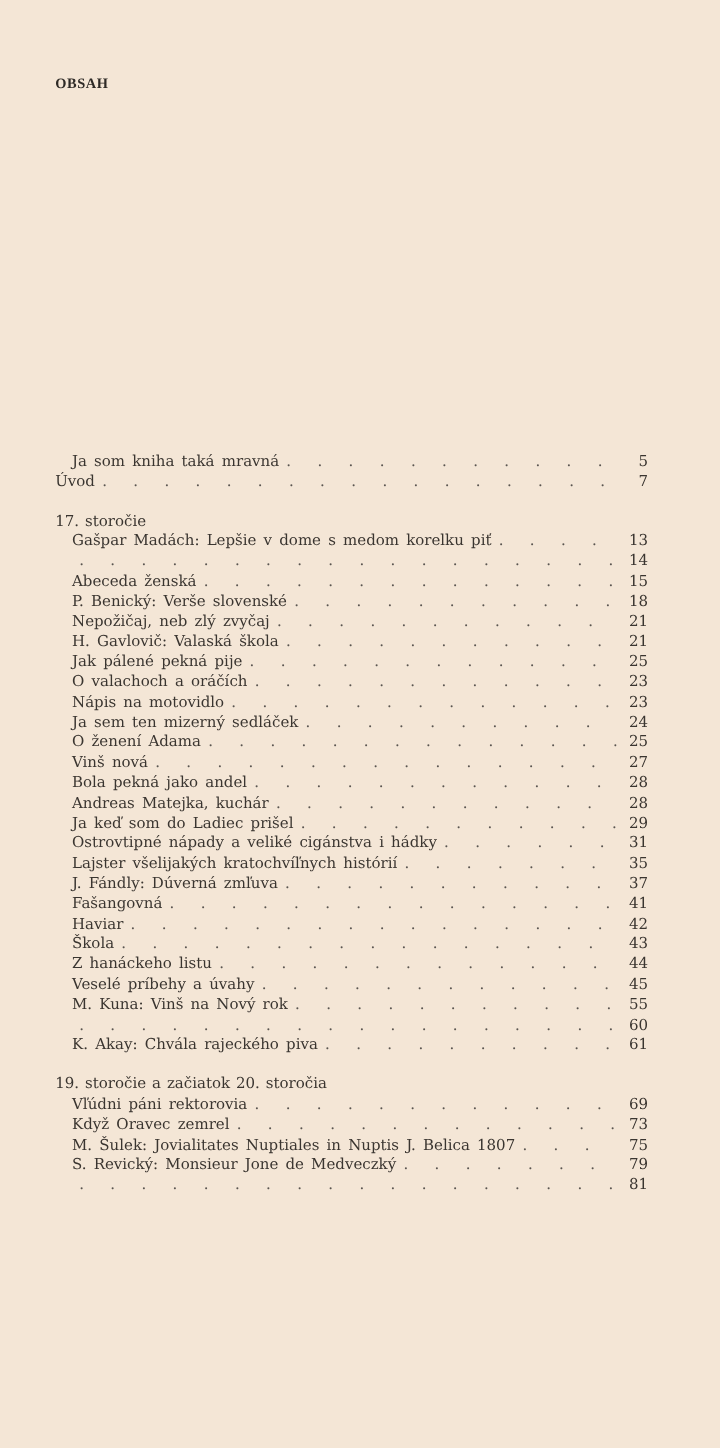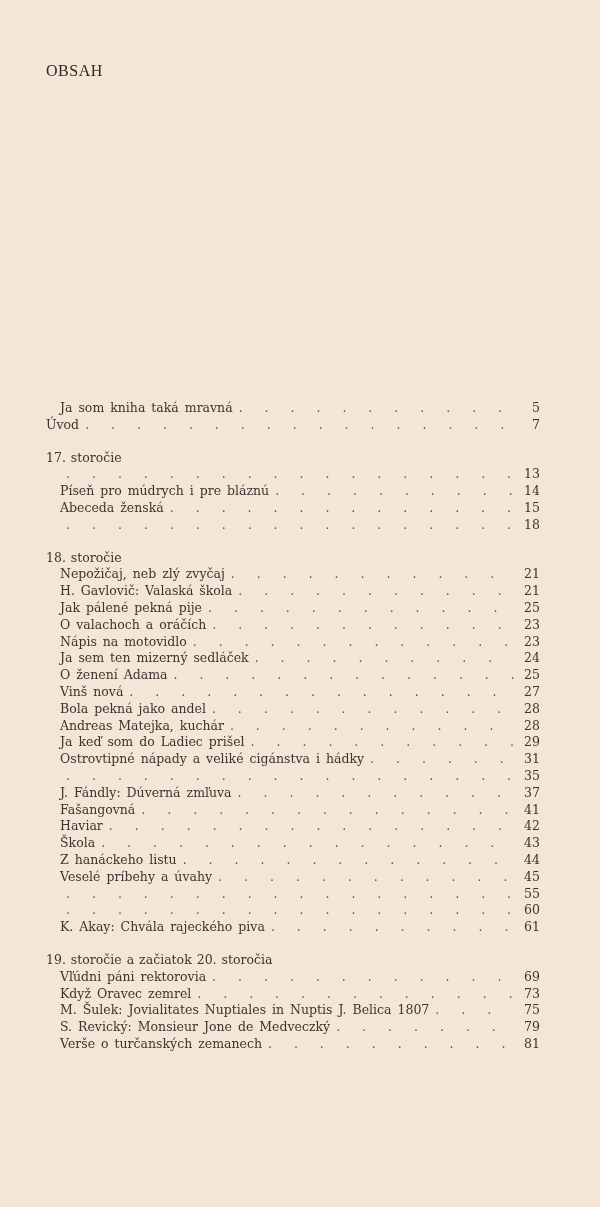--- a/index.html
+++ b/index.html
@@ -7,26 +7,26 @@
       width: 600px; height: 1207px;
       background: #f4e6d6;
       font-family: "DejaVu Serif", serif;
       color: #3a3530;
       position: relative;
       overflow: hidden;
     }
     .page-title {
       position: absolute; left: 46px; top: 62px;
       font-family: "Liberation Serif", serif;
-      font-weight: normal; font-size: 16px; letter-spacing: 0.5px;
+      font-weight: bold; font-size: 12px; letter-spacing: 0.5px;
       color: #2e2a26;
     }
     .toc {
       position: absolute; left: 46px; top: 376px; width: 494px;
-      font-size: 12.5px; line-height: 16.8px; margin-top: 24px;
+      font-size: 12.5px; line-height: 16.8px;
     }
     .row { display: flex; align-items: baseline; white-space: nowrap; height: 16.8px; }
     .row.indent { padding-left: 14px; }
     .row .t { flex: 0 0 auto; word-spacing: 2px; }
     .row .dots {
       flex: 1 1 auto; overflow: hidden; margin: 0 6px;
       letter-spacing: 9px; color: #5a5550; text-align: right;
     }
     .row .p { flex: 0 0 auto; min-width: 20px; text-align: right; }
     .section-head { height: 16.8px; margin-top: 16px; word-spacing: 1px; }
@@ -42,38 +42,38 @@
       <span class="dots">. . . . . . . . . . . . . . . . . . . . . . . . . . . . . . . . . . . . . . . .</span>
       <span class="p">5</span>
     </div>
     <div class="row">
       <span class="t">Úvod</span>
       <span class="dots">. . . . . . . . . . . . . . . . . . . . . . . . . . . . . . . . . . . . . . . .</span>
       <span class="p">7</span>
     </div>
     <div class="section-head">17. storočie</div>
     <div class="row indent">
+      <span class="t">Gašpar Madách: Lepšie v dome s medom korelku piť</span>
       <span class="dots">. . . . . . . . . . . . . . . . . . . . . . . . . . . . . . . . . . . . . . . .</span>
       <span class="p">13</span>
     </div>
     <div class="row indent">
-      <span class="t">Píseň pro múdrych i pre bláznú</span>
       <span class="dots">. . . . . . . . . . . . . . . . . . . . . . . . . . . . . . . . . . . . . . . .</span>
       <span class="p">14</span>
     </div>
     <div class="row indent">
       <span class="t">Abeceda ženská</span>
       <span class="dots">. . . . . . . . . . . . . . . . . . . . . . . . . . . . . . . . . . . . . . . .</span>
       <span class="p">15</span>
     </div>
     <div class="row indent">
+      <span class="t">P. Benický: Verše slovenské</span>
       <span class="dots">. . . . . . . . . . . . . . . . . . . . . . . . . . . . . . . . . . . . . . . .</span>
       <span class="p">18</span>
     </div>
-    <div class="section-head">18. storočie</div>
     <div class="row indent">
       <span class="t">Nepožičaj, neb zlý zvyčaj</span>
       <span class="dots">. . . . . . . . . . . . . . . . . . . . . . . . . . . . . . . . . . . . . . . .</span>
       <span class="p">21</span>
     </div>
     <div class="row indent">
       <span class="t">H. Gavlovič: Valaská škola</span>
       <span class="dots">. . . . . . . . . . . . . . . . . . . . . . . . . . . . . . . . . . . . . . . .</span>
       <span class="p">21</span>
     </div>
@@ -121,20 +121,21 @@
       <span class="t">Ja keď som do Ladiec prišel</span>
       <span class="dots">. . . . . . . . . . . . . . . . . . . . . . . . . . . . . . . . . . . . . . . .</span>
       <span class="p">29</span>
     </div>
     <div class="row indent">
       <span class="t">Ostrovtipné nápady a veliké cigánstva i hádky</span>
       <span class="dots">. . . . . . . . . . . . . . . . . . . . . . . . . . . . . . . . . . . . . . . .</span>
       <span class="p">31</span>
     </div>
     <div class="row indent">
+      <span class="t">Lajster všelijakých kratochvíľnych histórií</span>
       <span class="dots">. . . . . . . . . . . . . . . . . . . . . . . . . . . . . . . . . . . . . . . .</span>
       <span class="p">35</span>
     </div>
     <div class="row indent">
       <span class="t">J. Fándly: Dúverná zmľuva</span>
       <span class="dots">. . . . . . . . . . . . . . . . . . . . . . . . . . . . . . . . . . . . . . . .</span>
       <span class="p">37</span>
     </div>
     <div class="row indent">
       <span class="t">Fašangovná</span>
@@ -155,20 +156,21 @@
       <span class="t">Z hanáckeho listu</span>
       <span class="dots">. . . . . . . . . . . . . . . . . . . . . . . . . . . . . . . . . . . . . . . .</span>
       <span class="p">44</span>
     </div>
     <div class="row indent">
       <span class="t">Veselé príbehy a úvahy</span>
       <span class="dots">. . . . . . . . . . . . . . . . . . . . . . . . . . . . . . . . . . . . . . . .</span>
       <span class="p">45</span>
     </div>
     <div class="row indent">
+      <span class="t">M. Kuna: Vinš na Nový rok</span>
       <span class="dots">. . . . . . . . . . . . . . . . . . . . . . . . . . . . . . . . . . . . . . . .</span>
       <span class="p">55</span>
     </div>
     <div class="row indent">
       <span class="dots">. . . . . . . . . . . . . . . . . . . . . . . . . . . . . . . . . . . . . . . .</span>
       <span class="p">60</span>
     </div>
     <div class="row indent">
       <span class="t">K. Akay: Chvála rajeckého piva</span>
       <span class="dots">. . . . . . . . . . . . . . . . . . . . . . . . . . . . . . . . . . . . . . . .</span>
@@ -189,17 +191,16 @@
       <span class="t">M. Šulek: Jovialitates Nuptiales in Nuptis J. Belica 1807</span>
       <span class="dots">. . . . . . . . . . . . . . . . . . . . . . . . . . . . . . . . . . . . . . . .</span>
       <span class="p">75</span>
     </div>
     <div class="row indent">
       <span class="t">S. Revický: Monsieur Jone de Medveczký</span>
       <span class="dots">. . . . . . . . . . . . . . . . . . . . . . . . . . . . . . . . . . . . . . . .</span>
       <span class="p">79</span>
     </div>
     <div class="row indent">
-      <span class="t">Verše o turčanských zemanech</span>
       <span class="dots">. . . . . . . . . . . . . . . . . . . . . . . . . . . . . . . . . . . . . . . .</span>
       <span class="p">81</span>
     </div>
   </div>
 
 </body></html>

